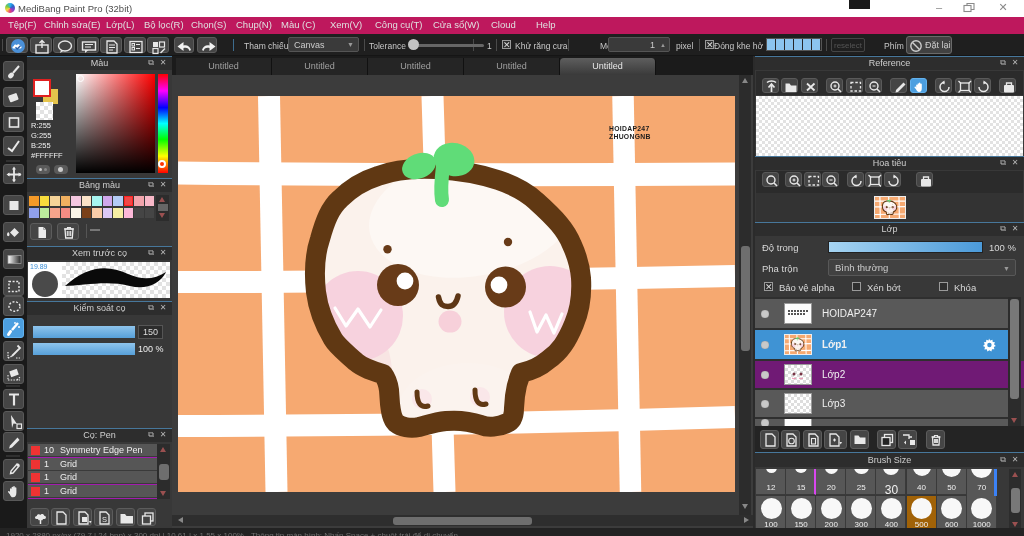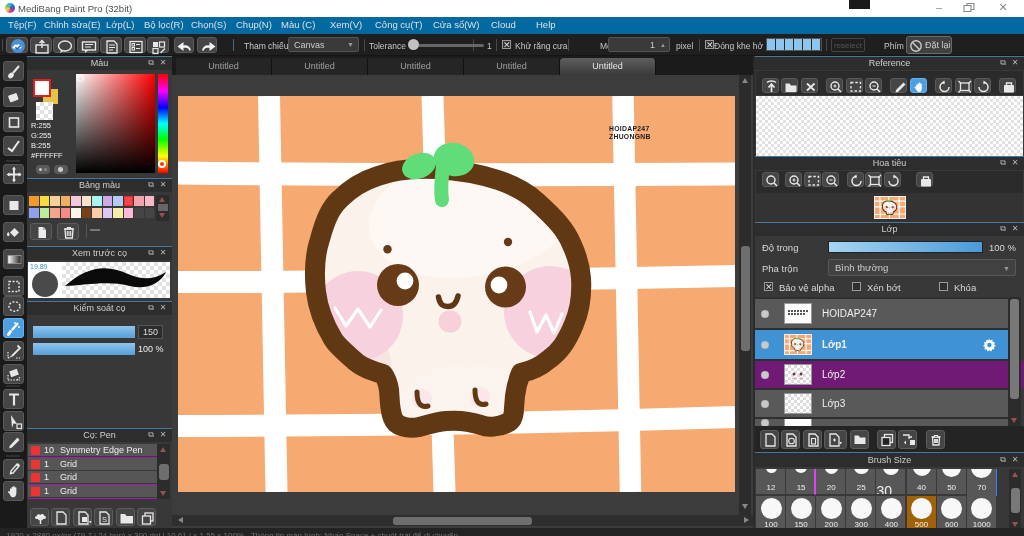--- a/index.html
+++ b/index.html
@@ -3,21 +3,21 @@
 <style>
 *{margin:0;padding:0;box-sizing:border-box}
 html,body{width:1024px;height:536px;overflow:hidden;background:#2b2b2b;font-family:"Liberation Sans",sans-serif}
 .abs{position:absolute}
 #stage{position:relative;width:1024px;height:536px}
 
 #title{left:0;top:0;width:1024px;height:17px;background:#fff;color:#4d4d4d;font-size:11px}
 #title .t{position:absolute;left:18px;top:3px;font-size:9.5px}
 .winbtn{position:absolute;top:0;width:30px;height:16px;color:#444;font-size:11px;text-align:center;line-height:15px}
 
-#menu{left:0;top:17px;width:1024px;height:17px;background:#0369a1;color:#e0e0e0;font-size:9.5px}
+#menu{left:0;top:17px;width:1024px;height:17px;background:#be185d;color:#e0e0e0;font-size:9.5px}
 #menu span{position:absolute;top:2px}
 
 #tbar{left:0;top:34px;width:1024px;height:22px;background:#1f1f1f;border-bottom:1px solid #151515;color:#ccc;font-size:9.5px}
 .tbtn{position:absolute;top:3px;width:22px;height:16px;background:#454545;border:1px solid #5c5c5c;border-radius:3px}
 .tlab{position:absolute;top:7px;color:#c8c8c8;font-size:8.5px}
 .tsep{position:absolute;top:5px;width:1px;height:12px;background:#4a4a4a}
 
 #tools{left:0;top:56px;width:27px;height:472px;background:#1a1a1a}
 .tool{position:absolute;left:3px;width:21px;height:20px;background:#454545;border:1px solid #595959;border-radius:3px}
 .tool.sel{background:#4c9fe0;border-color:#63b2ee}
@@ -791,21 +791,21 @@
           <div style="position:absolute;left:90.30000000000001px;top:0;width:30.1px;height:26px;background:#575757;border-right:1px solid #3a3a3a;border-bottom:1px solid #3a3a3a;overflow:hidden">
             <div style="position:absolute;left:7.75px;top:-9.25px;width:14.5px;height:14.5px;border-radius:50%;background:#f8f8f8"></div>
             <div style="position:absolute;left:0;top:14px;width:30px;text-align:center;color:#f0f0f0;font-size:8px">25</div>
           </div>
           <div style="position:absolute;left:90.30000000000001px;top:27px;width:30.1px;height:33px;background:#575757;border-right:1px solid #3a3a3a;overflow:hidden">
             <div style="position:absolute;left:4.5px;top:2px;width:21px;height:21px;border-radius:50%;background:#f8f8f8"></div>
             <div style="position:absolute;left:0;top:24px;width:30px;text-align:center;color:#f0f0f0;font-size:8px">300</div>
           </div>
           <div style="position:absolute;left:120.4px;top:0;width:30.1px;height:26px;background:#575757;border-right:1px solid #3a3a3a;border-bottom:1px solid #3a3a3a;overflow:hidden">
             <div style="position:absolute;left:7px;top:-10px;width:16px;height:16px;border-radius:50%;background:#f8f8f8"></div>
-            <div style="position:absolute;left:0;top:14px;width:30px;text-align:left;color:#f0f0f0;font-size:14px">30</div>
+            <div style="position:absolute;left:0;top:14px;width:30px;text-align:center;color:#f0f0f0;font-size:12px">30</div>
           </div>
           <div style="position:absolute;left:120.4px;top:27px;width:30.1px;height:33px;background:#575757;border-right:1px solid #3a3a3a;overflow:hidden">
             <div style="position:absolute;left:4.5px;top:2px;width:21px;height:21px;border-radius:50%;background:#f8f8f8"></div>
             <div style="position:absolute;left:0;top:24px;width:30px;text-align:center;color:#f0f0f0;font-size:8px">400</div>
           </div>
           <div style="position:absolute;left:150.5px;top:0;width:30.1px;height:26px;background:#575757;border-right:1px solid #3a3a3a;border-bottom:1px solid #3a3a3a;overflow:hidden">
             <div style="position:absolute;left:6px;top:-11px;width:18px;height:18px;border-radius:50%;background:#f8f8f8"></div>
             <div style="position:absolute;left:0;top:14px;width:30px;text-align:center;color:#f0f0f0;font-size:8px">40</div>
           </div>
           <div style="position:absolute;left:150.5px;top:27px;width:30.1px;height:33px;background:#a16207;border-right:1px solid #3a3a3a;overflow:hidden">
@@ -813,21 +813,21 @@
             <div style="position:absolute;left:0;top:24px;width:30px;text-align:center;color:#f0f0f0;font-size:8px">500</div>
           </div>
           <div style="position:absolute;left:180.60000000000002px;top:0;width:30.1px;height:26px;background:#575757;border-right:1px solid #3a3a3a;border-bottom:1px solid #3a3a3a;overflow:hidden">
             <div style="position:absolute;left:5.25px;top:-11.75px;width:19.5px;height:19.5px;border-radius:50%;background:#f8f8f8"></div>
             <div style="position:absolute;left:0;top:14px;width:30px;text-align:center;color:#f0f0f0;font-size:8px">50</div>
           </div>
           <div style="position:absolute;left:180.60000000000002px;top:27px;width:30.1px;height:33px;background:#575757;border-right:1px solid #3a3a3a;overflow:hidden">
             <div style="position:absolute;left:4.5px;top:2px;width:21px;height:21px;border-radius:50%;background:#f8f8f8"></div>
             <div style="position:absolute;left:0;top:24px;width:30px;text-align:center;color:#f0f0f0;font-size:8px">600</div>
           </div>
-          <div style="position:absolute;left:210.70000000000002px;top:0;width:30.1px;height:38px;background:#575757;border-right:1px solid #3b82f6;border-bottom:1px solid #3a3a3a;overflow:hidden">
+          <div style="position:absolute;left:210.70000000000002px;top:0;width:30.1px;height:38px;background:#575757;border-right:3px solid #3b82f6;border-bottom:1px solid #3a3a3a;overflow:hidden">
             <div style="position:absolute;left:4.5px;top:-12.5px;width:21px;height:21px;border-radius:50%;background:#f8f8f8"></div>
             <div style="position:absolute;left:0;top:14px;width:30px;text-align:center;color:#f0f0f0;font-size:8px">70</div>
           </div>
           <div style="position:absolute;left:210.70000000000002px;top:27px;width:30.1px;height:33px;background:#575757;border-right:1px solid #3a3a3a;overflow:hidden">
             <div style="position:absolute;left:4.5px;top:2px;width:21px;height:21px;border-radius:50%;background:#f8f8f8"></div>
             <div style="position:absolute;left:0;top:24px;width:30px;text-align:center;color:#f0f0f0;font-size:8px">1000</div>
           </div>
         </div>
   <div class="abs" style="left:254px;top:16px;width:12px;height:62px;background:#2c2c2c">
     <div class="tri" style="left:2.5px;top:3px;border-left:3.5px solid transparent;border-right:3.5px solid transparent;border-bottom:5px solid #9a5050"></div>

